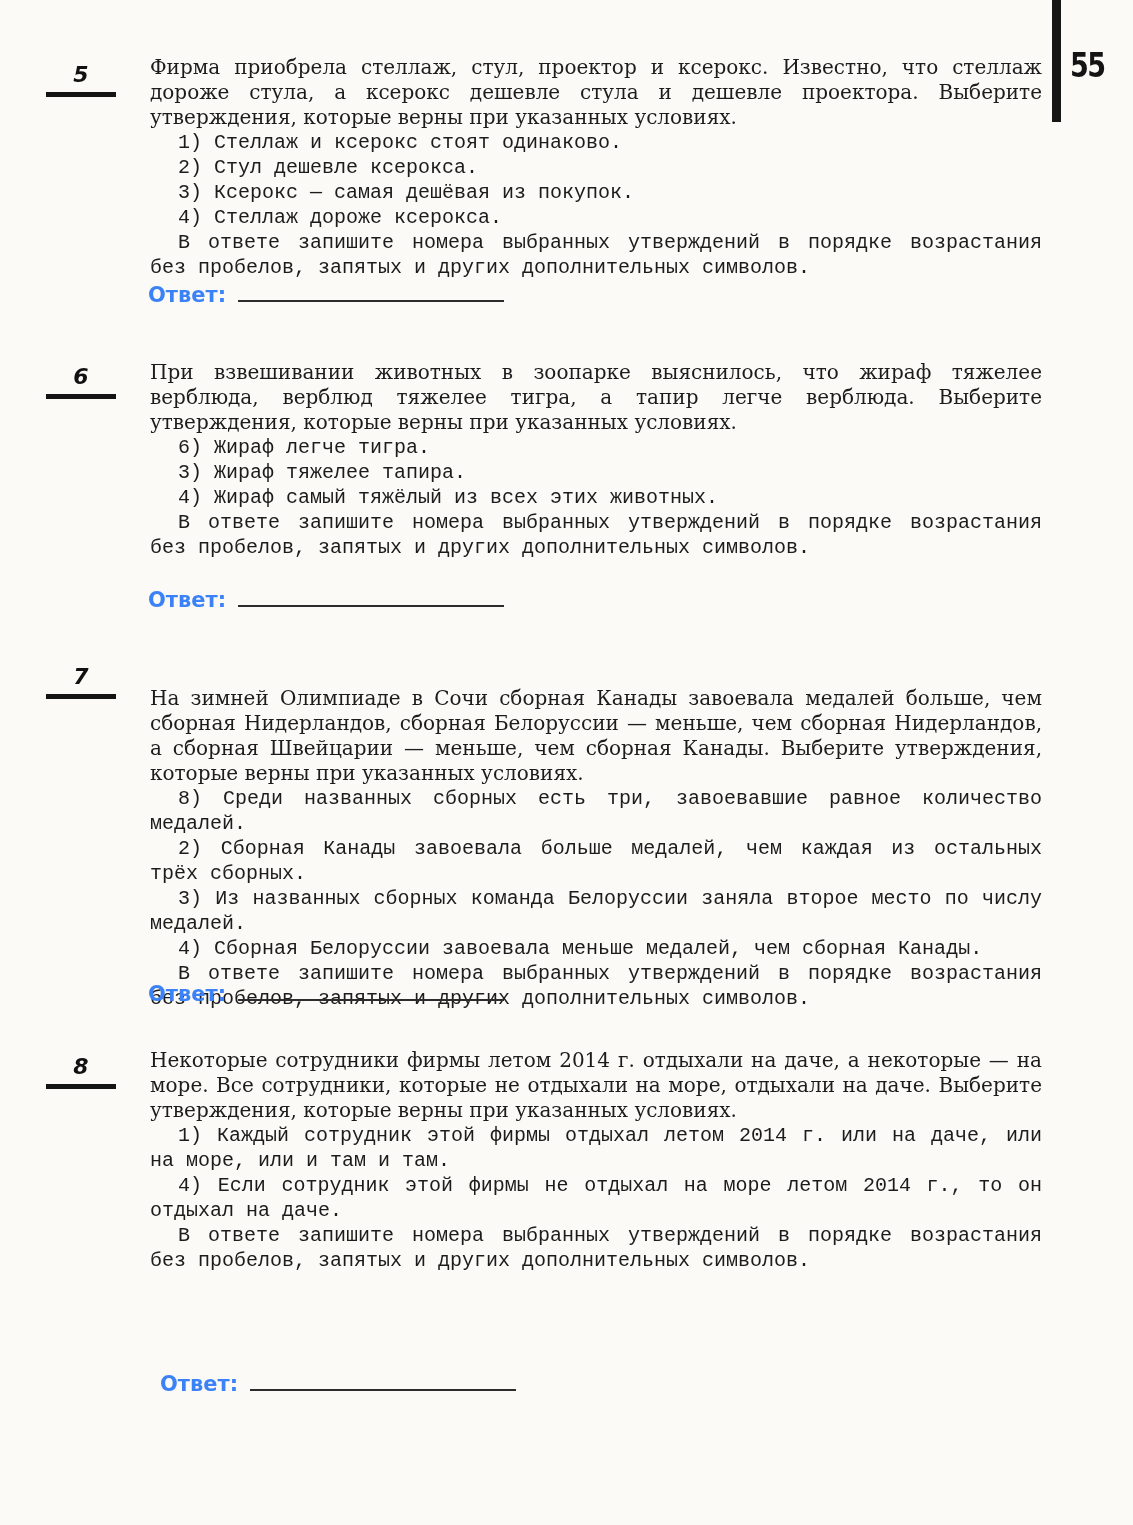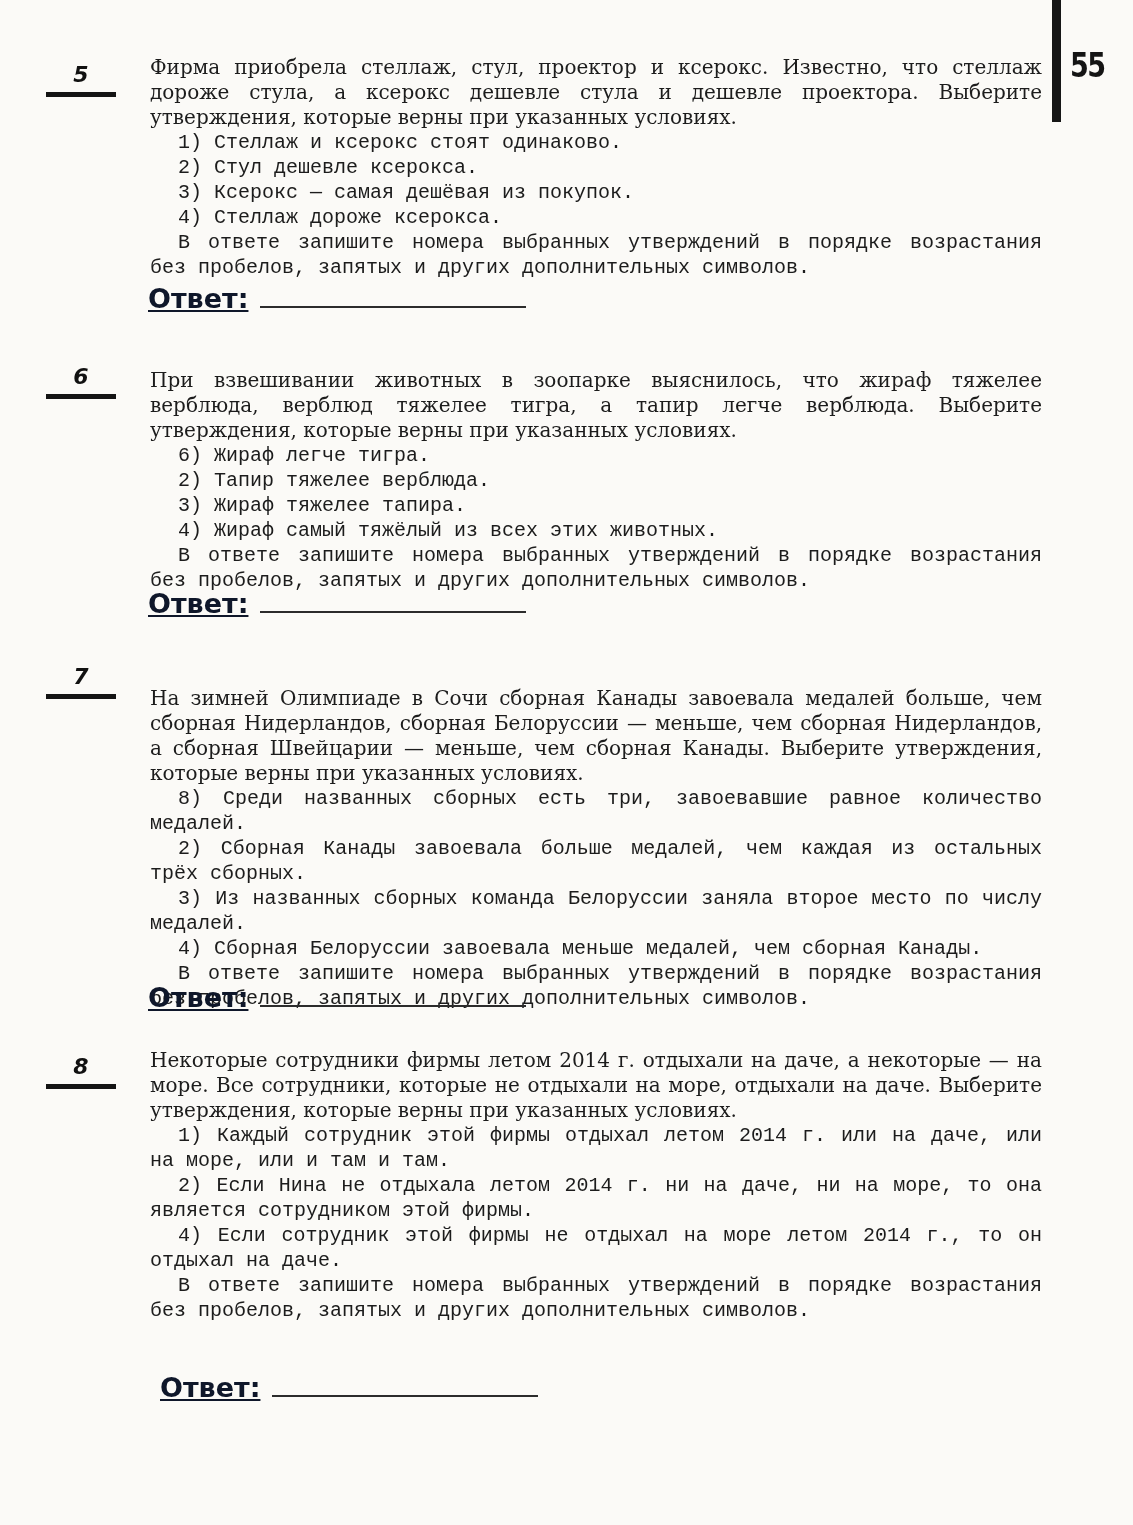--- a/index.html
+++ b/index.html
@@ -57,24 +57,23 @@
     line-height: 25px;
     text-align: justify;
   }
   .problem p.indent { text-indent: 28px; font-family: Liberation Mono, monospace; }
   
   .answer {
     position: absolute;
     left: 148px;
     font-family: "DejaVu Sans", sans-serif;
     font-weight: bold;
-    font-size: 27px;
-    color: #0f172a;
+    font-size: 21px;
+    color: #3b82f6;
     white-space: nowrap;
-    text-decoration: underline;
   }
   .answer .blank {
     display: inline-block;
     width: 266px;
     height: 15px;
     margin-left: 12px;
     border-bottom: 2px solid #2c2c2c;
   }
 </style>
 </head>
@@ -92,24 +91,23 @@
     <p class="indent">2) Стул дешевле ксерокса.</p>
     <p class="indent">3) Ксерокс — самая дешёвая из покупок.</p>
     <p class="indent">4) Стеллаж дороже ксерокса.</p>
     <p class="indent">В ответе запишите номера выбранных утверждений в порядке возрастания без пробелов, запятых и других дополнительных символов.</p>
   </div>
   <div class="answer" style="top:283px;">
     <span>Ответ:</span><span class="blank"></span>
   </div>
 
   <div class="prob-num" style="top:362px;">6</div>
-  <div class="problem" style="top:368px;">
+  <div class="problem" style="top:360px;">
     <p>При взвешивании животных в зоопарке выяснилось, что жираф тяжелее верблюда, верблюд тяжелее тигра, а тапир легче верблюда. Выберите утверждения, которые верны при указанных условиях.</p>
     <p class="indent">6) Жираф легче тигра.</p>
-    <p class="indent">2) Тапир тяжелее верблюда.</p>
     <p class="indent">3) Жираф тяжелее тапира.</p>
     <p class="indent">4) Жираф самый тяжёлый из всех этих животных.</p>
     <p class="indent">В ответе запишите номера выбранных утверждений в порядке возрастания без пробелов, запятых и других дополнительных символов.</p>
   </div>
   <div class="answer" style="top:588px;">
     <span>Ответ:</span><span class="blank"></span>
   </div>
 
   <div class="prob-num" style="top:662px;">7</div>
   <div class="problem" style="top:686px;">
@@ -121,21 +119,20 @@
     <p class="indent">В ответе запишите номера выбранных утверждений в порядке возрастания без пробелов, запятых и других дополнительных символов.</p>
   </div>
   <div class="answer" style="top:982px;">
     <span>Ответ:</span><span class="blank"></span>
   </div>
 
   <div class="prob-num" style="top:1052px;">8</div>
   <div class="problem" style="top:1048px;">
     <p>Некоторые сотрудники фирмы летом 2014 г. отдыхали на даче, а некоторые — на море. Все сотрудники, которые не отдыхали на море, отдыхали на даче. Выберите утверждения, которые верны при указанных условиях.</p>
     <p class="indent">1) Каждый сотрудник этой фирмы отдыхал летом 2014 г. или на даче, или на море, или и там и там.</p>
-    <p class="indent">2) Если Нина не отдыхала летом 2014 г. ни на даче, ни на море, то она является сотрудником этой фирмы.</p>
     <p class="indent">4) Если сотрудник этой фирмы не отдыхал на море летом 2014 г., то он отдыхал на даче.</p>
     <p class="indent">В ответе запишите номера выбранных утверждений в порядке возрастания без пробелов, запятых и других дополнительных символов.</p>
   </div>
   <div class="answer" style="top:1372px; left:160px;">
     <span>Ответ:</span><span class="blank"></span>
   </div>
 
 </div>
 
 </body></html>

